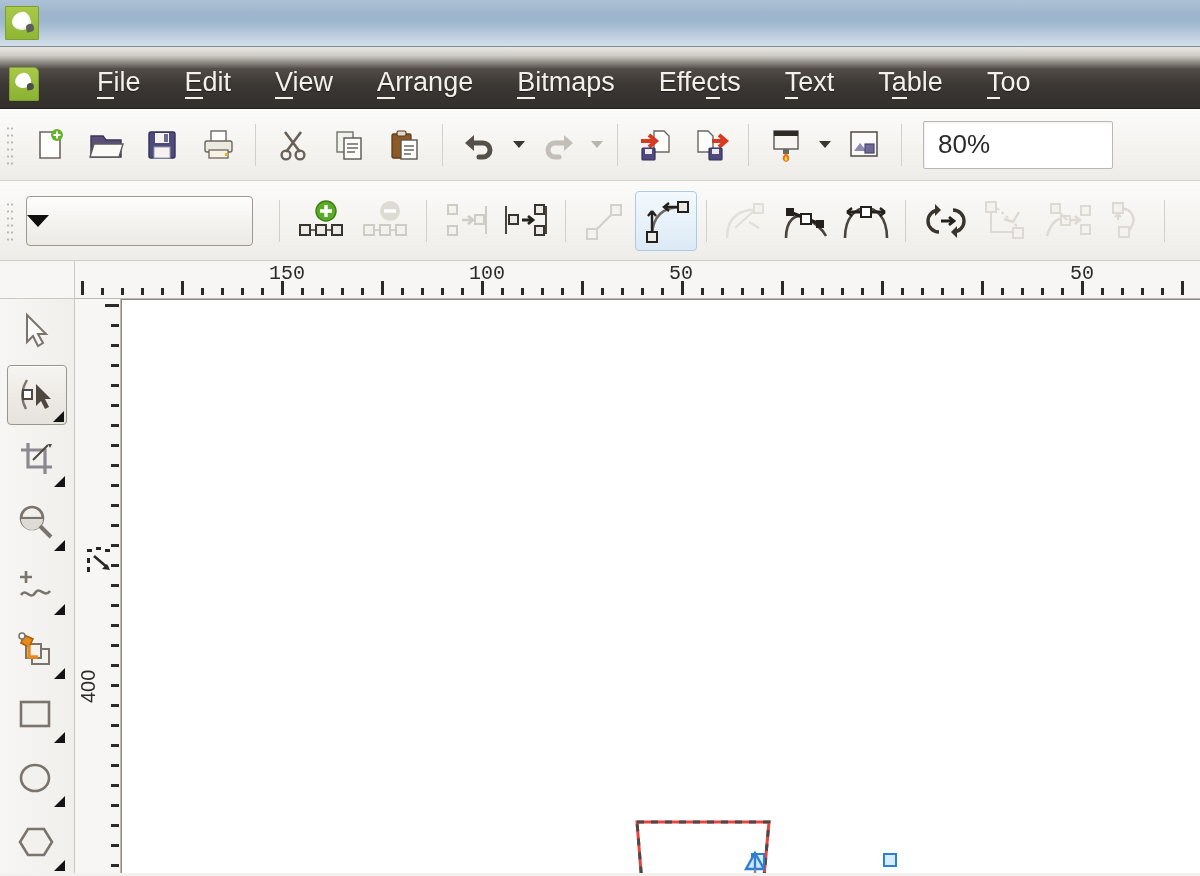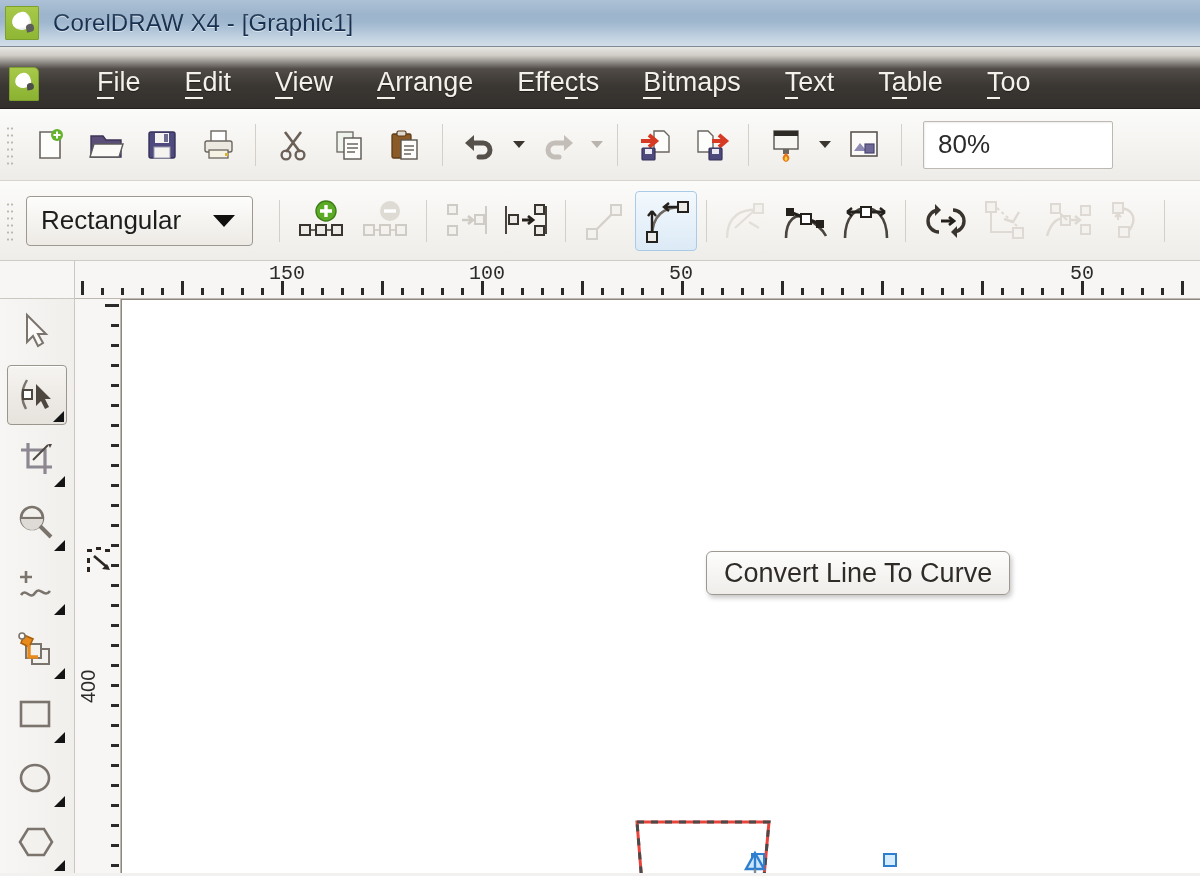--- a/index.html
+++ b/index.html
@@ -203,34 +203,33 @@
 </style>
 </head>
 <body>
 
 <div class="titlebar">
   <div class="sheen"></div>
   <div class="app-icon">
     <div class="nib"></div>
     <div class="blob"></div>
   </div>
-  <div class="title-text">CorelDRAW X4 - [Graphic1]</div>
 </div>
 
 <div class="menubar">
   <div class="menu-doc-icon">
     <div class="b2"></div>
   </div>
   <div class="menu-items">
     <div class="menu-item"><u>F</u><span>ile</span></div>
     <div class="menu-item"><u>E</u><span>dit</span></div>
     <div class="menu-item"><u>V</u><span>iew</span></div>
     <div class="menu-item"><u>A</u><span>rrange</span></div>
+    <div class="menu-item"><u>B</u><span>itmaps</span></div>
     <div class="menu-item"><span>Effe</span><u>c</u><span>ts</span></div>
-    <div class="menu-item"><u>B</u><span>itmaps</span></div>
     <div class="menu-item"><u>T</u><span>ext</span></div>
     <div class="menu-item"><span>T</span><u>a</u><span>ble</span></div>
     <div class="menu-item"><u>T</u><span>oo</span></div>
   </div>
 </div>
 
 <div class="toolbar">
   <div class="grip"></div>
 
   <div class="tb-btn">
@@ -363,21 +362,20 @@
 
   <div class="zoombox">
     <span>80%</span>
   </div>
 </div>
 
 <div class="toolbar toolbar2">
   <div class="grip"></div>
 
   <div class="combo">
-    <span>Rectangular</span>
     <i></i>
   </div>
 
   <div class="tb-sep" style="margin-left:26px"></div>
 
   <div class="tb-btn" style="width:64px">
     <svg class="ic" width="50" height="44" viewBox="0 0 50 44">
       <path d="M10 31 h30" stroke="#4a443e" stroke-width="1.6"></path>
       <rect x="4" y="26" width="10" height="10" fill="#eceae6" stroke="#3a342e" stroke-width="2"></rect>
       <rect x="20" y="26" width="10" height="10" fill="#eceae6" stroke="#3a342e" stroke-width="2"></rect>
@@ -728,16 +726,13 @@
 
       <svg class="startmark" style="left:621px;top:548px" width="36" height="42" viewBox="0 0 36 42">
         <path d="M13 6 L22 22 L4 22 Z" fill="#cfe6fa" stroke="#2f7fd0" stroke-width="2.4"></path>
         <path d="M13 6 v30" stroke="#2f7fd0" stroke-width="2.4"></path>
         <path d="M13 22 v14" stroke="#8a8a8a" stroke-width="2"></path>
       </svg>
 
     </div>
   </div>
 
-  <div class="tooltip">
-    <span>Convert Line To Curve</span>
-  </div>
 </div>
 
 </body></html>

